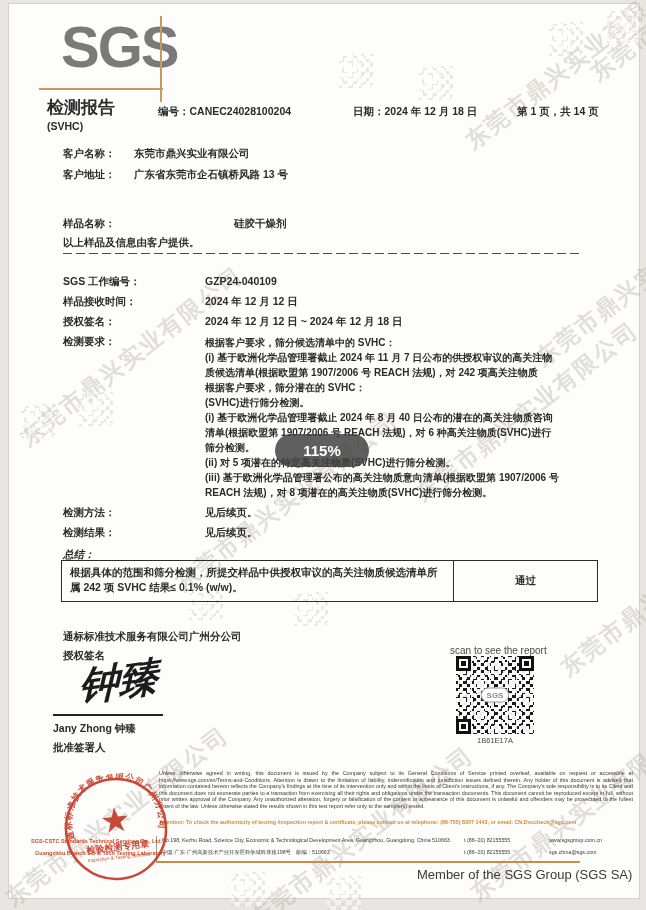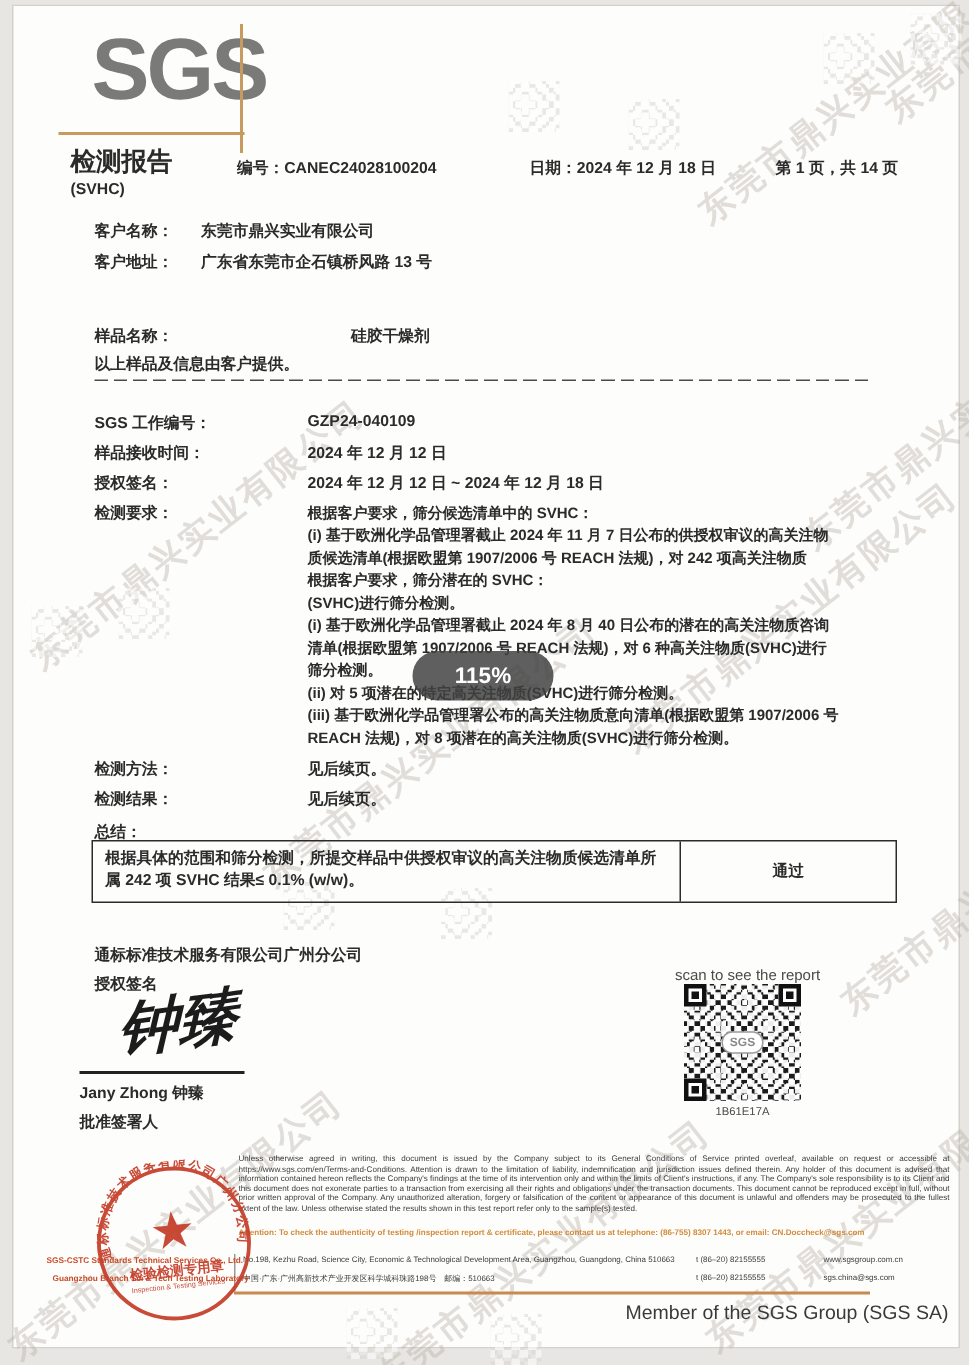--- a/index.html
+++ b/index.html
@@ -169,21 +169,21 @@
     <div>(ii) 对 5 项潜在的特定高关注物质(SVHC)进行筛分检测。</div>
     <div>(iii) 基于欧洲化学品管理署公布的高关注物质意向清单(根据欧盟第 1907/2006 号</div>
     <div>REACH 法规)，对 8 项潜在的高关注物质(SVHC)进行筛分检测。</div>
   </div>
 
   <div class="abs lbl nw" style="left:54px;top:502px;">检测方法：</div>
   <div class="abs val nw" style="left:196px;top:502px;">见后续页。</div>
   <div class="abs lbl nw" style="left:54px;top:522px;">检测结果：</div>
   <div class="abs val nw" style="left:196px;top:522px;">见后续页。</div>
 
-  <div class="abs lbl nw" style="left:54px;top:544px;font-weight:bold;">总结：</div>
+  <div class="abs lbl nw" style="left:54px;top:544px;font-weight:bold;font-style:italic;">总结：</div>
   <div class="abs sum-table" style="left:52px;top:556px;width:537px;height:42px;">
     <div class="sum-cell-l">根据具体的范围和筛分检测，所提交样品中供授权审议的高关注物质候选清单所属 242 项 SVHC 结果≤ 0.1% (w/w)。</div>
     <div class="sum-cell-r">通过</div>
   </div>
 
   <div class="abs val nw" style="left:54px;top:626px;">通标标准技术服务有限公司广州分公司</div>
   <div class="abs val nw" style="left:54px;top:645px;">授权签名</div>
   <div class="abs sig-script nw" style="left:70px;top:656px;">钟臻</div>
   <div class="abs sig-line" style="left:44px;top:710px;width:110px;"></div>
   <div class="abs val nw" style="left:44px;top:718px;font-weight:bold;">Jany Zhong 钟臻</div>

